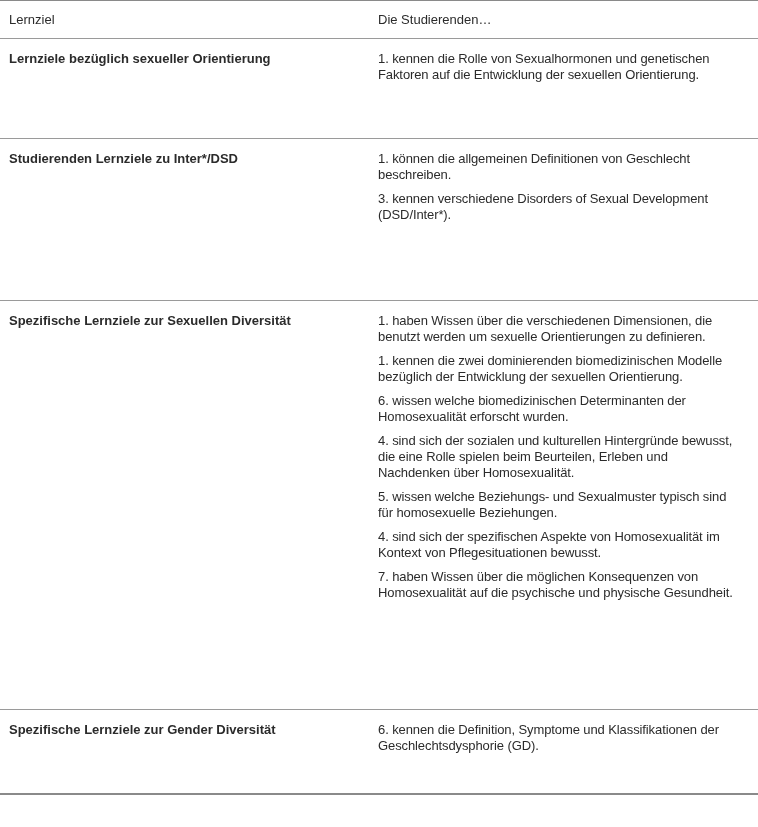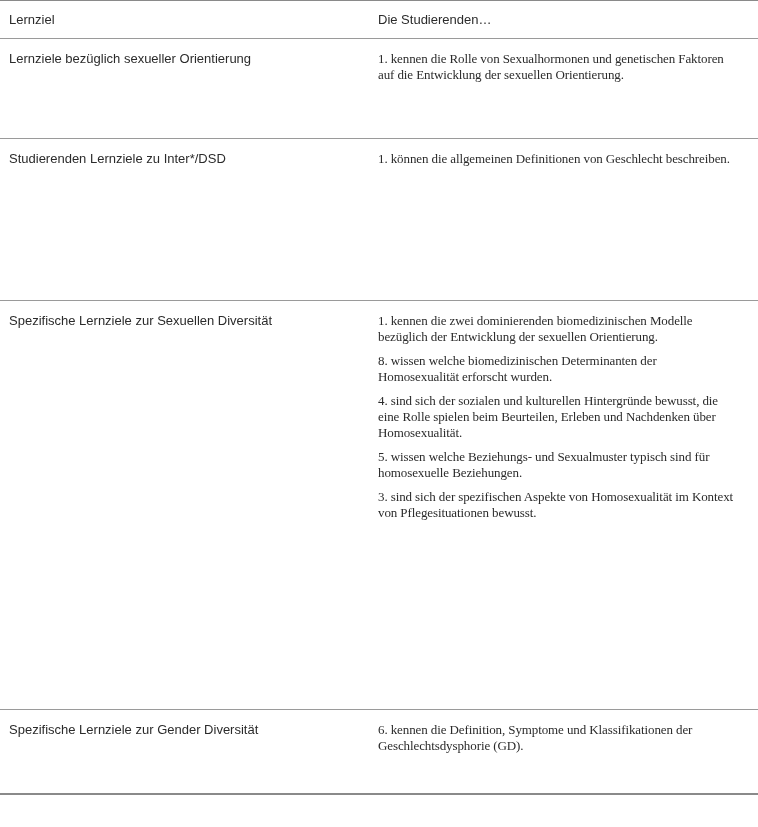--- a/index.html
+++ b/index.html
@@ -43,29 +43,29 @@
       line-height: 16px;
     }
     .hdr .cell-left, .hdr .cell-right {
       padding-top: 11px;
     }
     .hdr {
       height: 37px;
     }
     .body-row .cell-left {
       padding-top: 12px;
+      font-weight: bold;
     }
     .body-row .cell-right {
       padding-top: 12px;
       padding-bottom: 10px;
     }
     .item {
       margin: 0 0 8px 0;
       letter-spacing: -0.1px;
-      font-family: Liberation Serif, serif;
     }
     .item:last-child {
       margin-bottom: 0;
     }
     #row-0 { height: 100px; }
     #row-1 { height: 162px; }
     #row-2 { height: 409px; justify-content: space-between; }
     #row-3 { height: 84px; }
   </style>
 </head>
@@ -81,31 +81,34 @@
     <div class="cell-left">Lernziele bezüglich sexueller Orientierung</div>
     <div class="cell-right">
       <p class="item">1. kennen die Rolle von Sexualhormonen und genetischen Faktoren auf die Entwicklung der sexuellen Orientierung.</p>
     </div>
   </div>
 
   <div class="row body-row" id="row-1">
     <div class="cell-left">Studierenden Lernziele zu Inter*/DSD</div>
     <div class="cell-right">
       <p class="item">1. können die allgemeinen Definitionen von Geschlecht beschreiben.</p>
+      <p class="item">3. kennen verschiedene Disorders of Sexual Development (DSD/Inter*).</p>
     </div>
   </div>
 
   <div class="row body-row" id="row-2">
     <div class="cell-left">Spezifische Lernziele zur Sexuellen Diversität</div>
     <div class="cell-right">
+      <p class="item">1. haben Wissen über die verschiedenen Dimensionen, die benutzt werden um sexuelle Orientierungen zu definieren.</p>
       <p class="item">1. kennen die zwei dominierenden biomedizinischen Modelle bezüglich der Entwicklung der sexuellen Orientierung.</p>
-      <p class="item">8. wissen welche biomedizinischen Determinanten der Homosexualität erforscht wurden.</p>
+      <p class="item">6. wissen welche biomedizinischen Determinanten der Homosexualität erforscht wurden.</p>
       <p class="item">4. sind sich der sozialen und kulturellen Hintergründe bewusst, die eine Rolle spielen beim Beurteilen, Erleben und Nachdenken über Homosexualität.</p>
       <p class="item">5. wissen welche Beziehungs- und Sexualmuster typisch sind für homosexuelle Beziehungen.</p>
-      <p class="item">3. sind sich der spezifischen Aspekte von Homosexualität im Kontext von Pflegesituationen bewusst.</p>
+      <p class="item">4. sind sich der spezifischen Aspekte von Homosexualität im Kontext von Pflegesituationen bewusst.</p>
+      <p class="item">7. haben Wissen über die möglichen Konsequenzen von Homosexualität auf die psychische und physische Gesundheit.</p>
     </div>
   </div>
 
   <div class="row body-row" id="row-3">
     <div class="cell-left">Spezifische Lernziele zur Gender Diversität</div>
     <div class="cell-right">
       <p class="item">6. kennen die Definition, Symptome und Klassifikationen der Geschlechtsdysphorie (GD).</p>
     </div>
   </div>
 </div>

